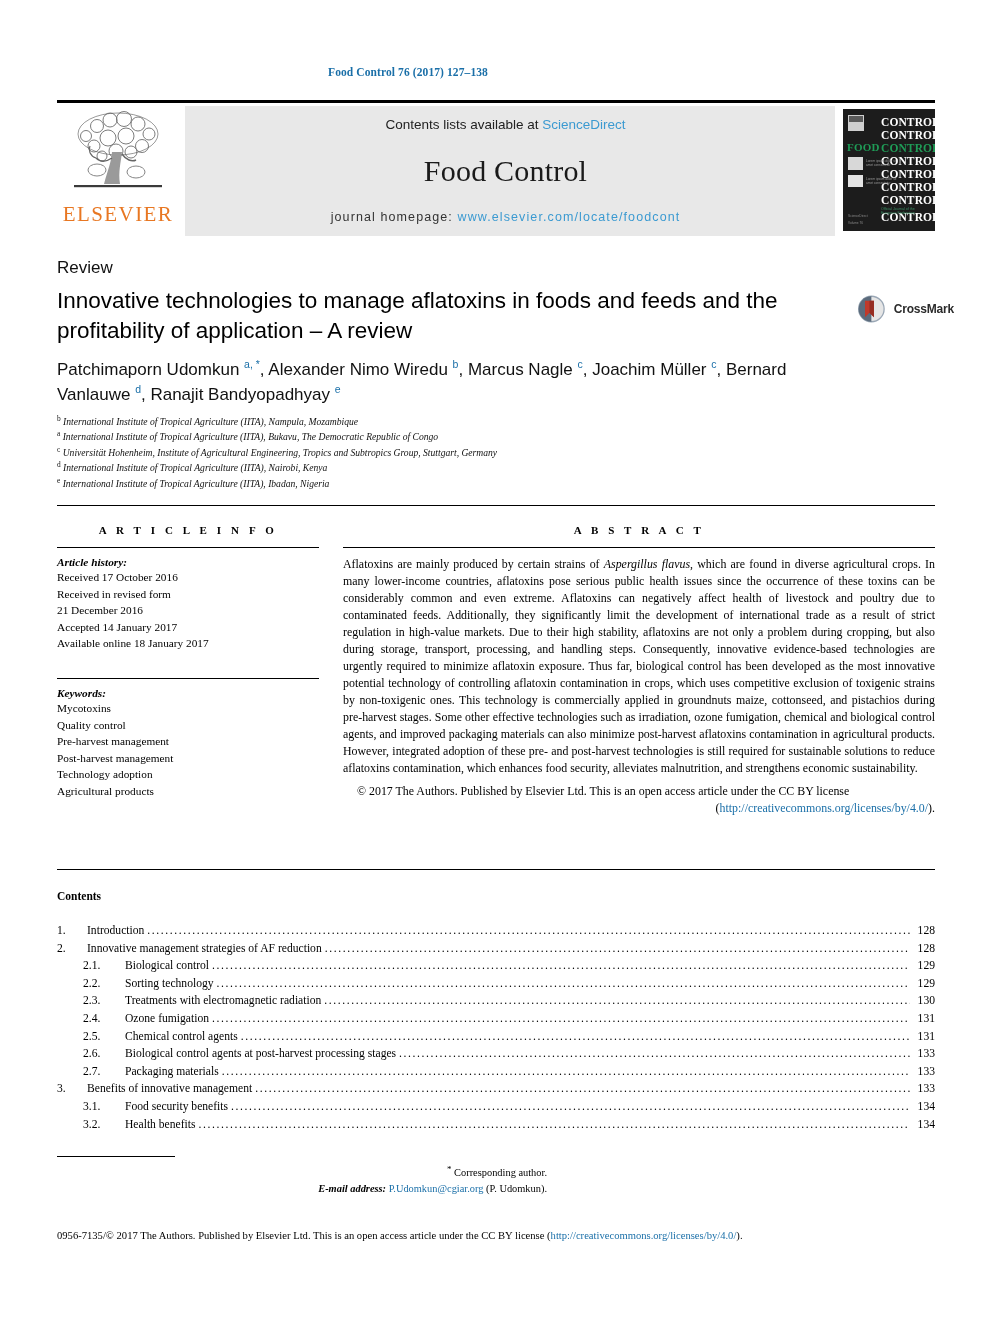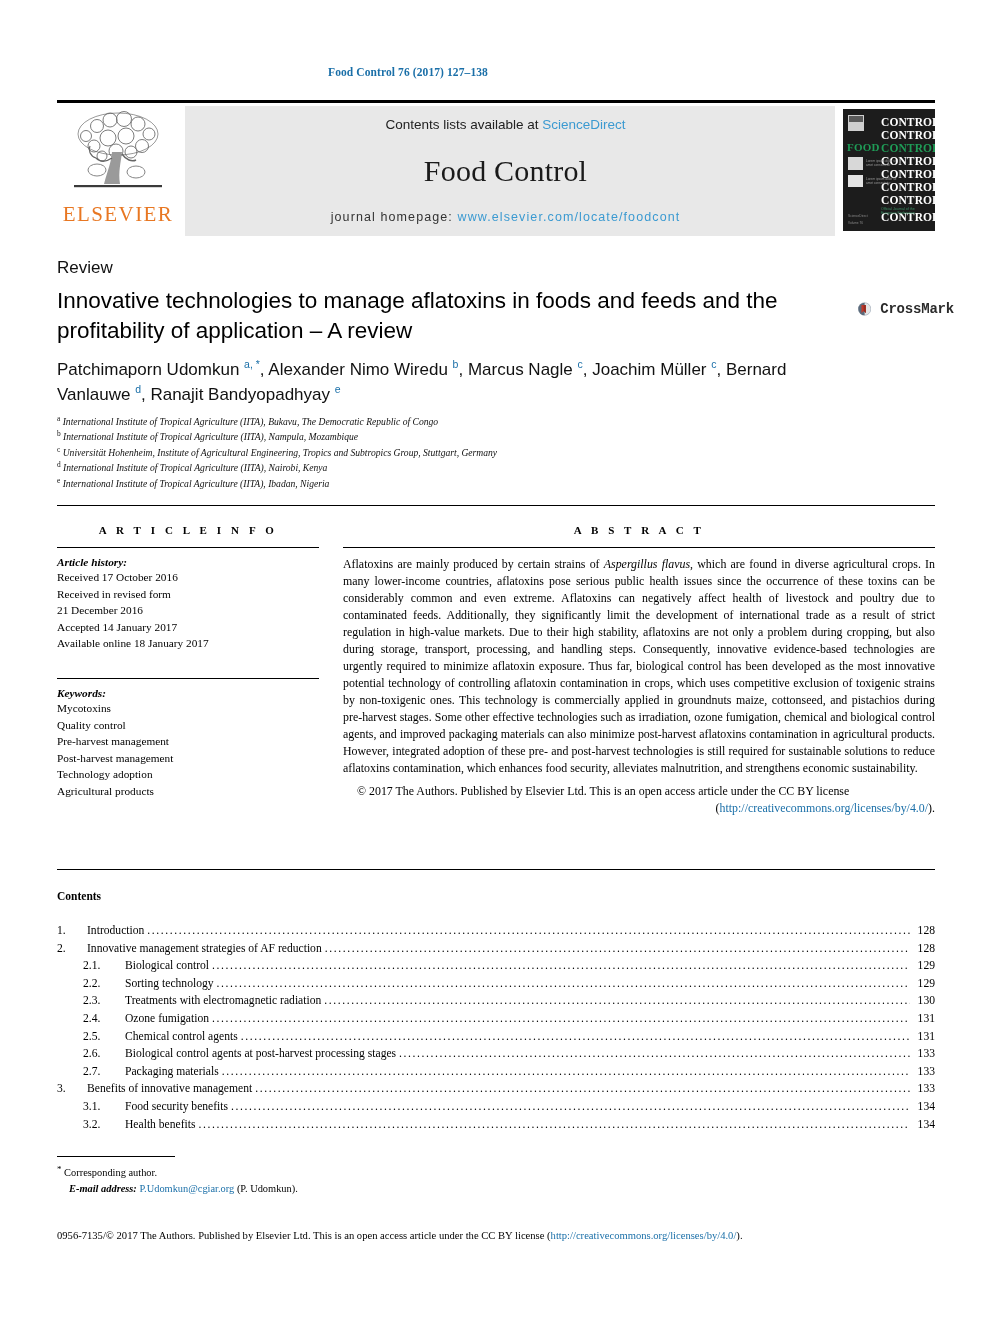--- a/index.html
+++ b/index.html
@@ -130,22 +130,22 @@
   .crossmark {
     position: absolute;
     top: 286px;
     left: 858px;
     width: 96px;
     height: 46px;
     display: flex;
     align-items: center;
   }
   .crossmark-text {
-    font-family: Liberation Mono, monospace;
-    font-size: 14px;
+    font-family: Liberation Sans, sans-serif;
+    font-size: 12px;
     font-weight: bold;
     color: #2b2b2b;
     margin-left: 9px;
     letter-spacing: -0.2px;
   }
   .authors {
     position: absolute;
     top: 357px;
     left: 57px;
     width: 800px;
@@ -287,24 +287,25 @@
   .fn-rule {
     position: absolute;
     top: 1156px;
     left: 57px;
     width: 118px;
     border-top: 1px solid #000;
   }
   .footnote {
     position: absolute;
     top: 1163px;
-    left: 57px;
+    left: 47px;
     width: 500px;
     font-size: 10.4px;
     line-height: 1.5;
+    text-align: right;
   }
   .footnote .star { font-size: 9px; vertical-align: super; }
   .footnote .em { font-style: italic; font-weight: bold; }
   .doi-block {
     position: absolute;
     top: 1228px;
     left: 57px;
     width: 878px;
     font-size: 10.6px;
     line-height: 1.52;
@@ -412,22 +413,22 @@
       <path d="M21 1 A20 20 0 0 0 21 41 Z" fill="#5b6b7c"></path>
       <path d="M11 8 L25 8 L25 34 L18 27 L11 34 Z" fill="#c0392b"></path>
       <path d="M18 8 L25 8 L25 34 L18 27 Z" fill="#962d22"></path>
     </svg>
     <span class="crossmark-text">CrossMark</span>
   </div>
 
   <div class="authors">Patchimaporn Udomkun <sup>a, *</sup>, Alexander Nimo Wiredu <sup>b</sup>, Marcus Nagle <sup>c</sup>, Joachim Müller <sup>c</sup>, Bernard Vanlauwe <sup>d</sup>, Ranajit Bandyopadhyay <sup>e</sup></div>
 
   <div class="affiliations">
+      <div><sup>b</sup><span> International Institute of Tropical Agriculture (IITA), Nampula, Mozambique</span></div>
       <div><sup>a</sup><span> International Institute of Tropical Agriculture (IITA), Bukavu, The Democratic Republic of Congo</span></div>
-      <div><sup>b</sup><span> International Institute of Tropical Agriculture (IITA), Nampula, Mozambique</span></div>
       <div><sup>c</sup><span> Universität Hohenheim, Institute of Agricultural Engineering, Tropics and Subtropics Group, Stuttgart, Germany</span></div>
       <div><sup>d</sup><span> International Institute of Tropical Agriculture (IITA), Nairobi, Kenya</span></div>
       <div><sup>e</sup><span> International Institute of Tropical Agriculture (IITA), Ibadan, Nigeria</span></div>
     </div>
 
   <div class="rule-top"></div>
 
   <div class="colLeft">
     <div class="sec-head">A R T I C L E  I N F O</div>
     <div class="thin-rule"></div>

